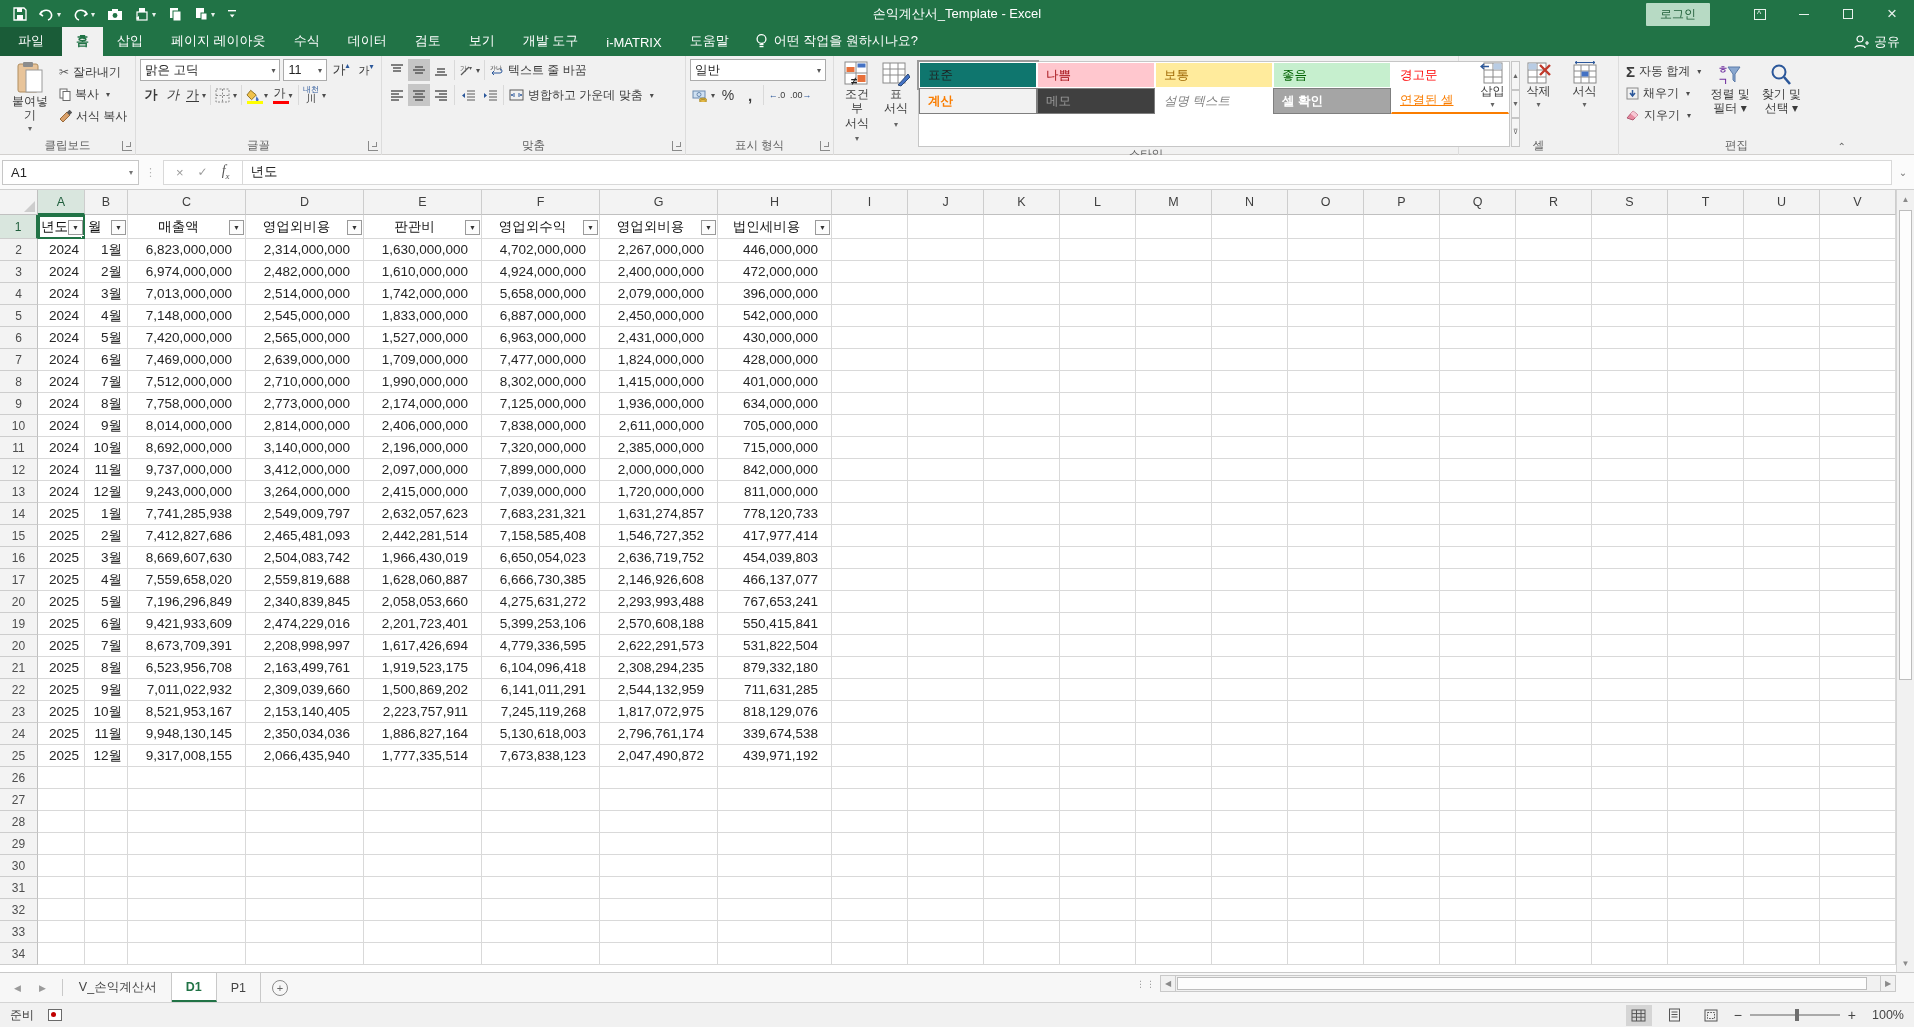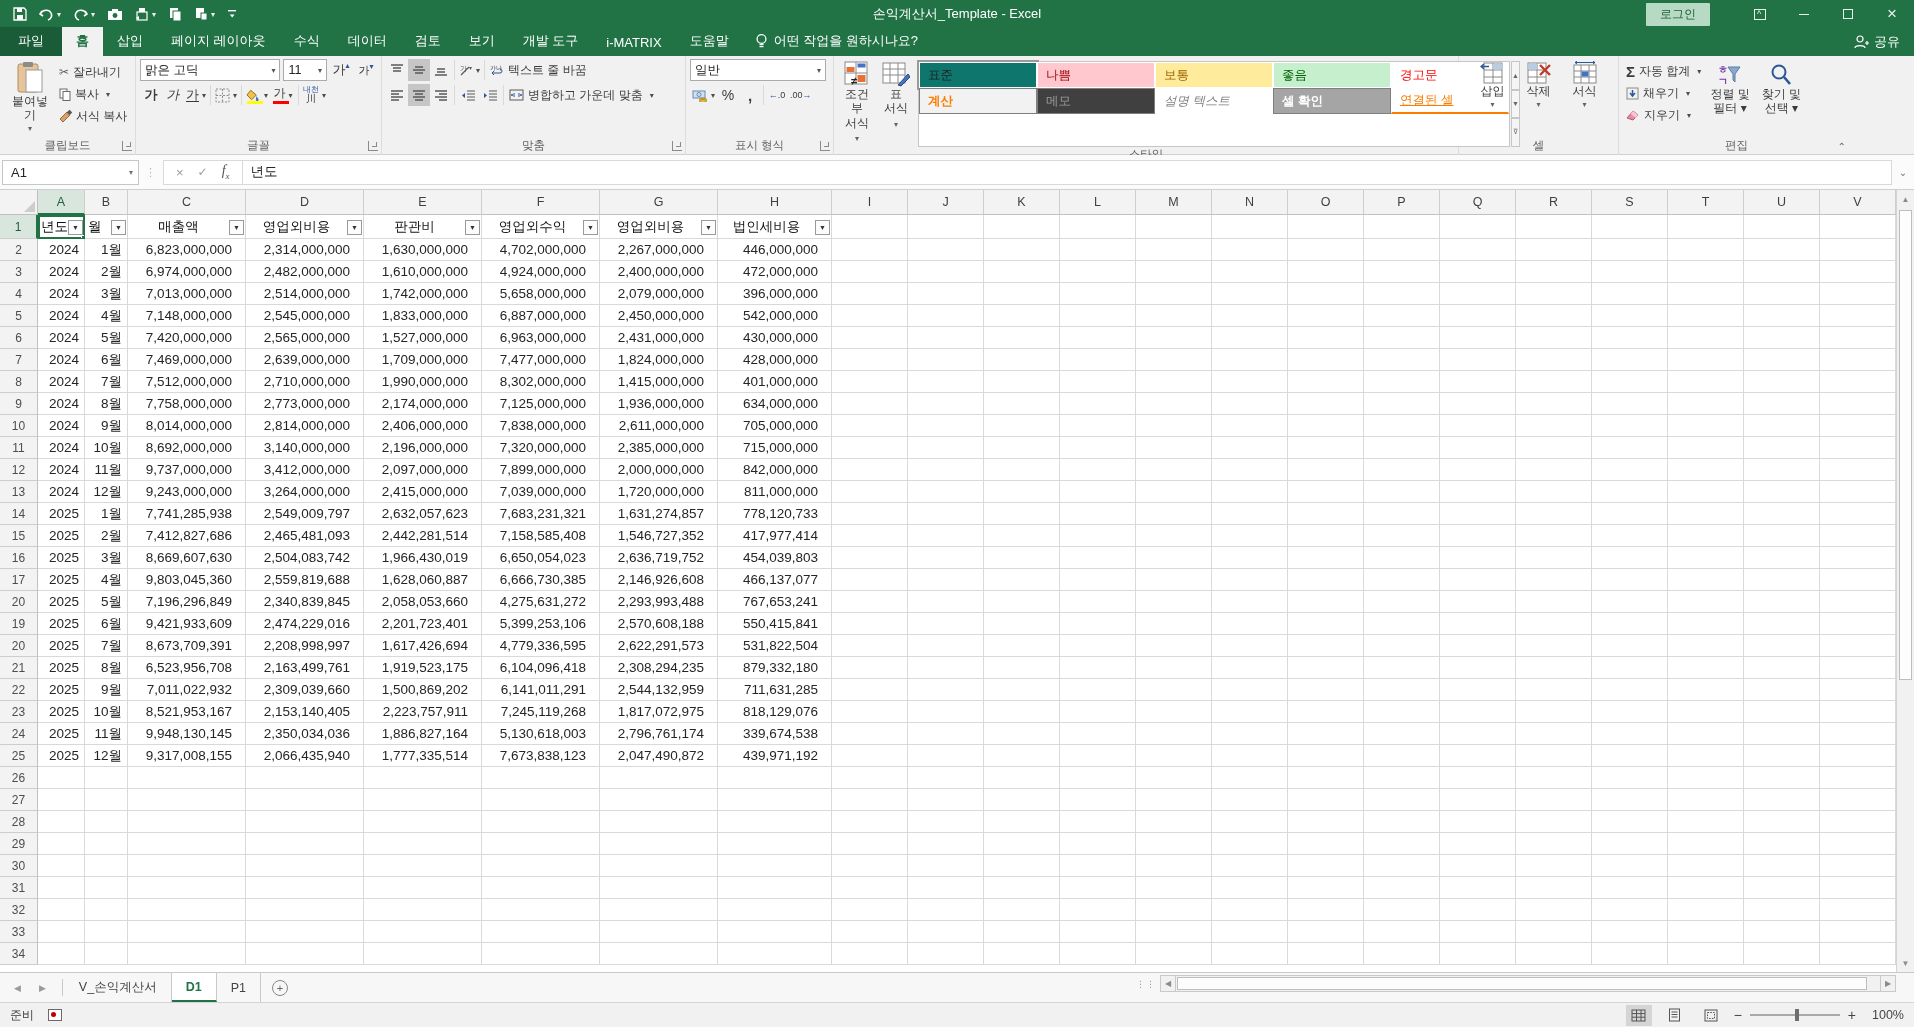--- a/index.html
+++ b/index.html
@@ -1036,21 +1036,21 @@
         <div class="cell" style="width: 76px;"></div>
         <div class="cell" style="width: 76px;"></div>
         <div class="cell" style="width: 76px;"></div>
         <div class="cell" style="width: 76px;"></div>
         <div class="cell" style="width: 76px;"></div>
       </div>
       <div class="sheet-row" style="height: 22px;">
         <div class="rowhdr">17</div>
         <div class="cell yr" style="width: 47px;">2025</div>
         <div class="cell yr" style="width: 43px;">4월</div>
-        <div class="cell num" style="width: 118px;">9,803,045,360</div>
+        <div class="cell num" style="width: 118px;">7,559,658,020</div>
         <div class="cell num" style="width: 118px;">2,559,819,688</div>
         <div class="cell num" style="width: 118px;">1,628,060,887</div>
         <div class="cell num" style="width: 118px;">6,666,730,385</div>
         <div class="cell num" style="width: 118px;">2,146,926,608</div>
         <div class="cell num" style="width: 114px;">466,137,077</div>
         <div class="cell" style="width: 76px;"></div>
         <div class="cell" style="width: 76px;"></div>
         <div class="cell" style="width: 76px;"></div>
         <div class="cell" style="width: 76px;"></div>
         <div class="cell" style="width: 76px;"></div>

